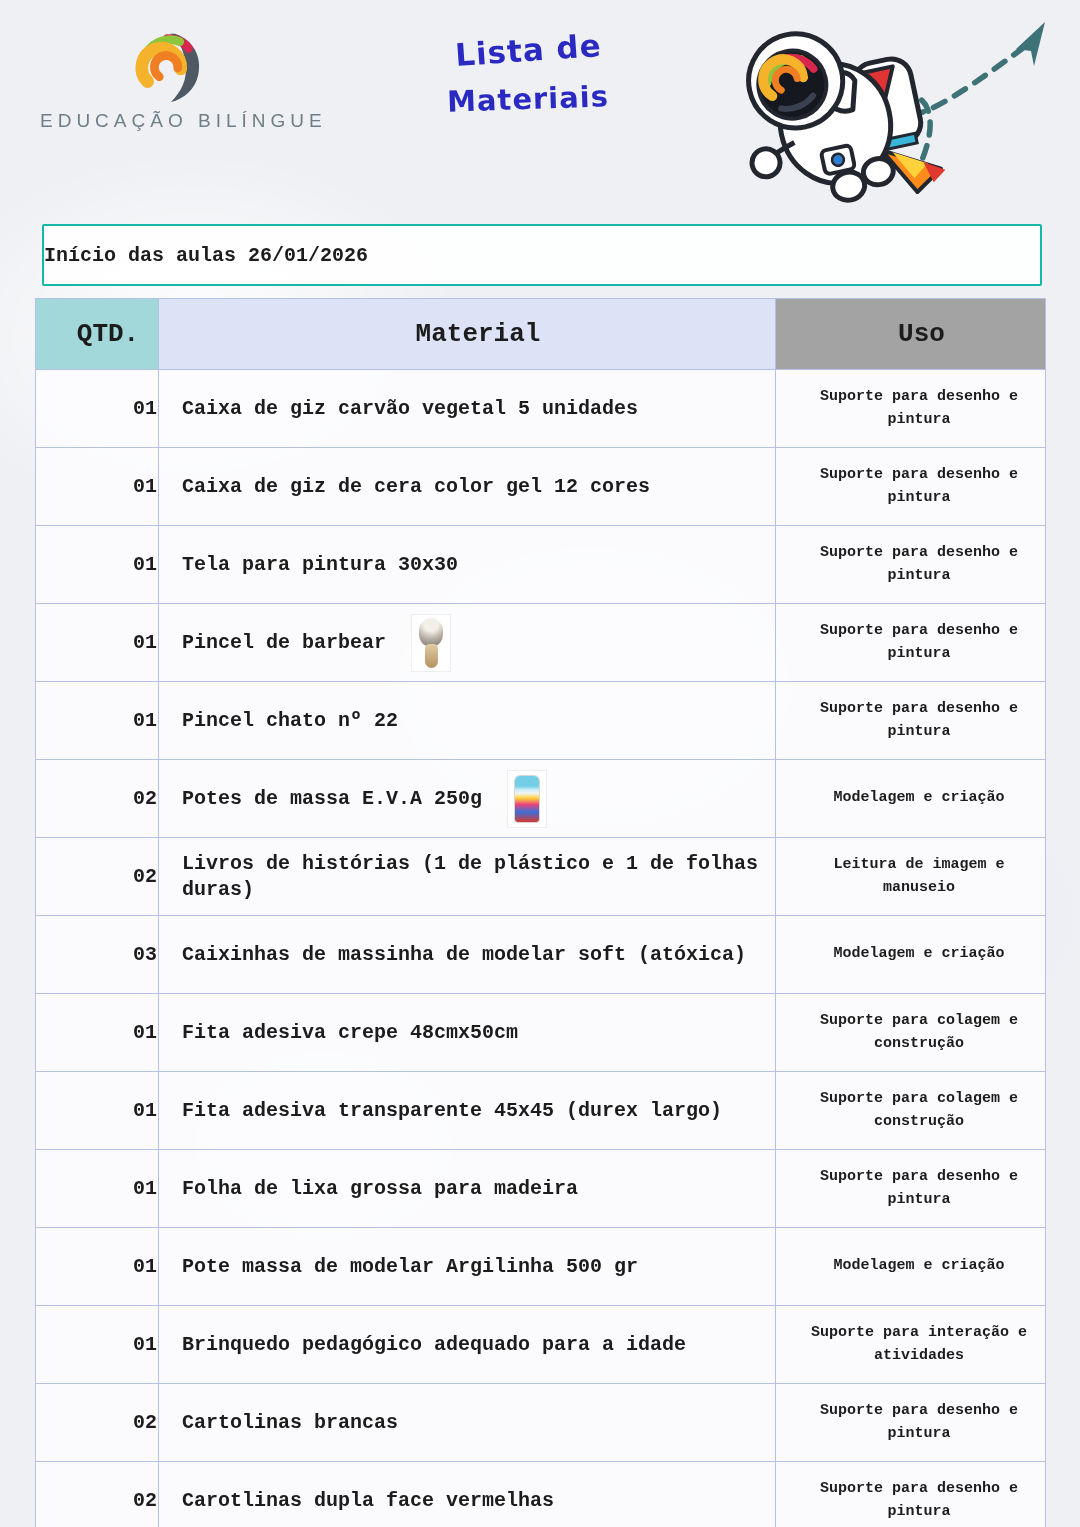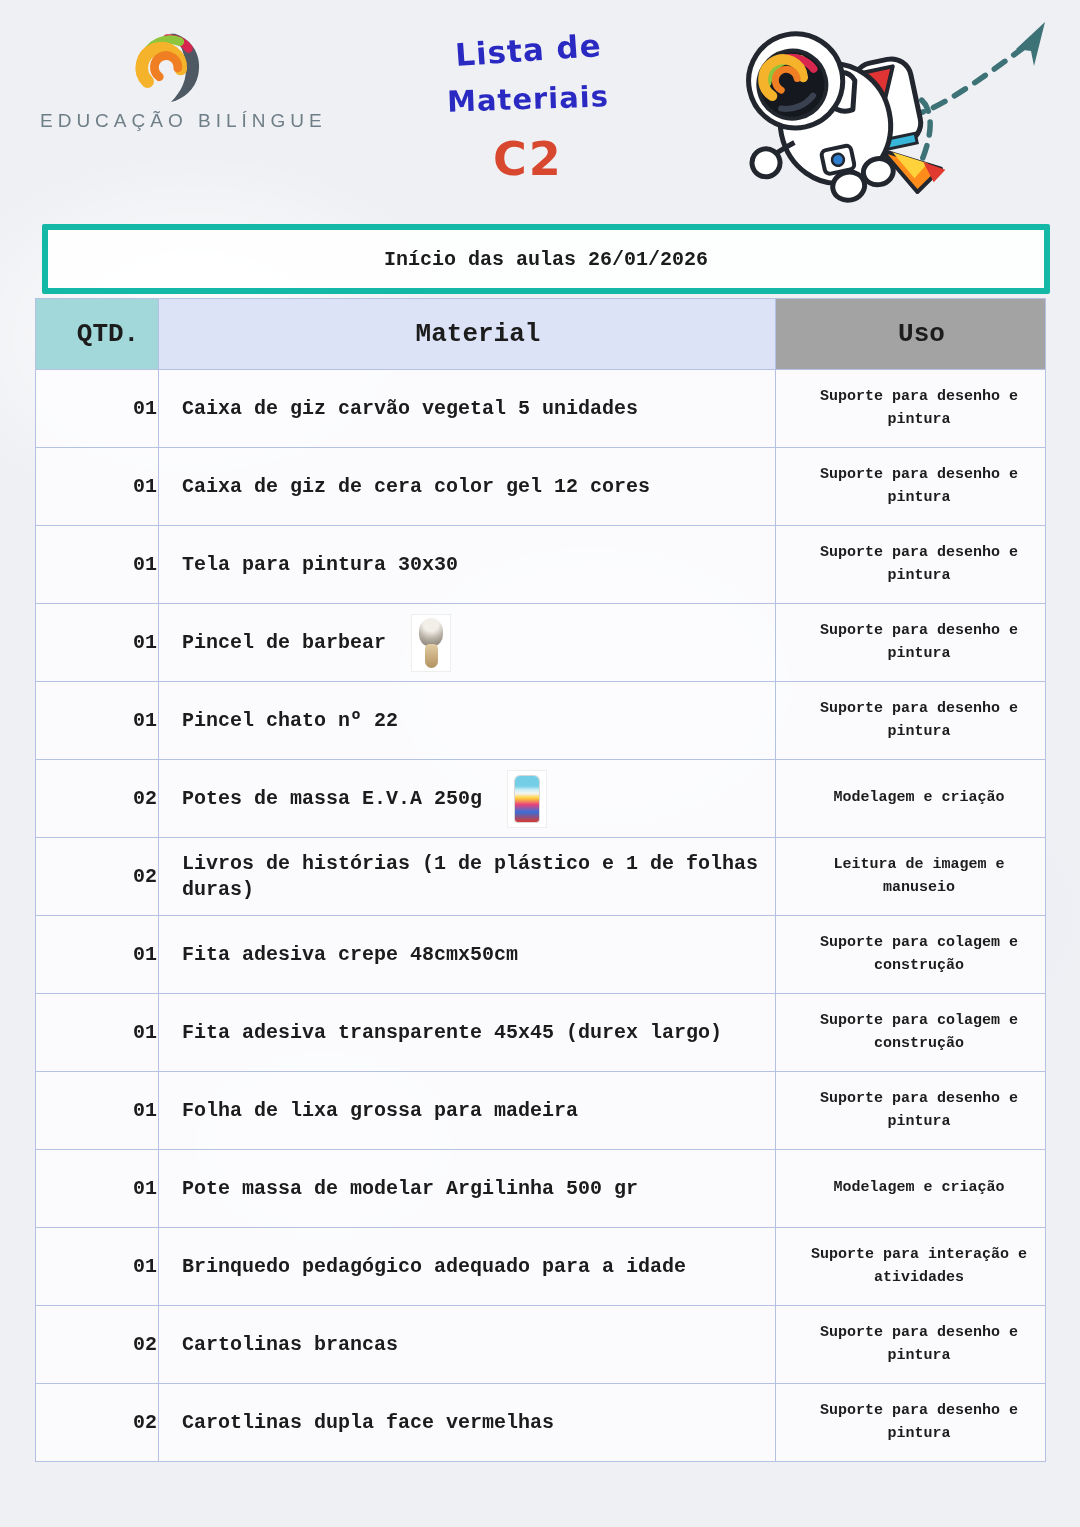--- a/index.html
+++ b/index.html
@@ -26,22 +26,22 @@
   .title-line1{font-family:"DejaVu Sans",sans-serif;font-weight:bold;font-size:31px;transform:rotate(-4deg);display:inline-block;letter-spacing:1px;}
   .title-line2{font-family:"DejaVu Sans",sans-serif;font-weight:bold;font-size:29px;transform:rotate(-2deg);display:inline-block;margin-top:14px;letter-spacing:1px;}
   .class-code{font-family:"DejaVu Sans",sans-serif;font-weight:bold;font-size:46px;margin-top:16px;letter-spacing:2px;}
 
   .astronaut{position:absolute;left:735px;top:8px;width:330px;height:215px;}
 
   
   .banner{
     position:absolute;left:42px;top:224px;width:996px;height:58px;
     background:rgba(255,255,255,.88);
-    border:6px solid #14b8a6;border-radius:2px;
-    display:flex;align-items:center;justify-content:center;
+    border:2px solid #14b8a6;border-radius:2px;
+    display:flex;align-items:center;justify-content:flex-start;
   }
   .banner-text{font-weight:bold;font-size:20px;}
 
   
   table.mat{
     position:absolute;left:35px;top:298px;width:1010px;
     border-collapse:collapse;table-layout:fixed;
   }
   table.mat th, table.mat td{
     border:1px solid #b4c0e4;
@@ -82,21 +82,20 @@
     <path d="M19,31 A27,27 0 0 1 55,14" stroke="#8fc53c" stroke-width="9" fill="none" stroke-linecap="round"></path>
     <path d="M22,55 A20,20 0 1 1 56,42" stroke="#f4b32a" stroke-width="13" fill="none" stroke-linecap="round"></path>
     <path d="M34,50 A12,12 0 1 1 53,41" stroke="#ef7f22" stroke-width="9" fill="none" stroke-linecap="round"></path>
   </svg>
   <div class="logo-sub">EDUCAÇÃO BILÍNGUE</div>
 </div>
 
 <div class="title-block">
   <div><span class="title-line1" style="color: rgb(42, 42, 194);">Lista de</span></div>
   <div><span class="title-line2" style="color: rgb(42, 42, 194);">Materiais</span></div>
-  <div class="class-code" style="color: rgb(215, 72, 47);">C2</div>
 </div>
 
 <svg class="astronaut" viewBox="0 0 330 215">
 
   <g>
     <path d="M178,172 C192,144 199,120 193,102 C189,90 177,84 171,91 C165,98 173,108 185,105 C203,100 240,76 288,40" fill="none" stroke="#3d7277" stroke-width="5.5" stroke-linecap="round" stroke-dasharray="13 11"></path>
     <path d="M310,14 L281,41 L296,43 L299,58 Z" fill="#3d7277"></path>
   </g>
 
   <g transform="translate(8,14) rotate(-12,90,100)">
@@ -213,20 +212,29 @@
       <tr>
     <td class="qtd">02</td>
     <td class="material">
       <span class="mat-inner">
         <span class="mat-text">Livros de histórias (1 de plástico e 1 de folhas duras)</span>
       </span>
     </td>
     <td class="uso">Leitura de imagem e manuseio</td>
   </tr>
       <tr>
+    <td class="qtd">03</td>
+    <td class="material">
+      <span class="mat-inner">
+        <span class="mat-text">Caixinhas de massinha de modelar soft (atóxica)</span>
+      </span>
+    </td>
+    <td class="uso">Modelagem e criação</td>
+  </tr>
+      <tr>
     <td class="qtd">01</td>
     <td class="material">
       <span class="mat-inner">
         <span class="mat-text">Fita adesiva crepe 48cmx50cm</span>
       </span>
     </td>
     <td class="uso">Suporte para colagem e construção</td>
   </tr>
       <tr>
     <td class="qtd">01</td>

